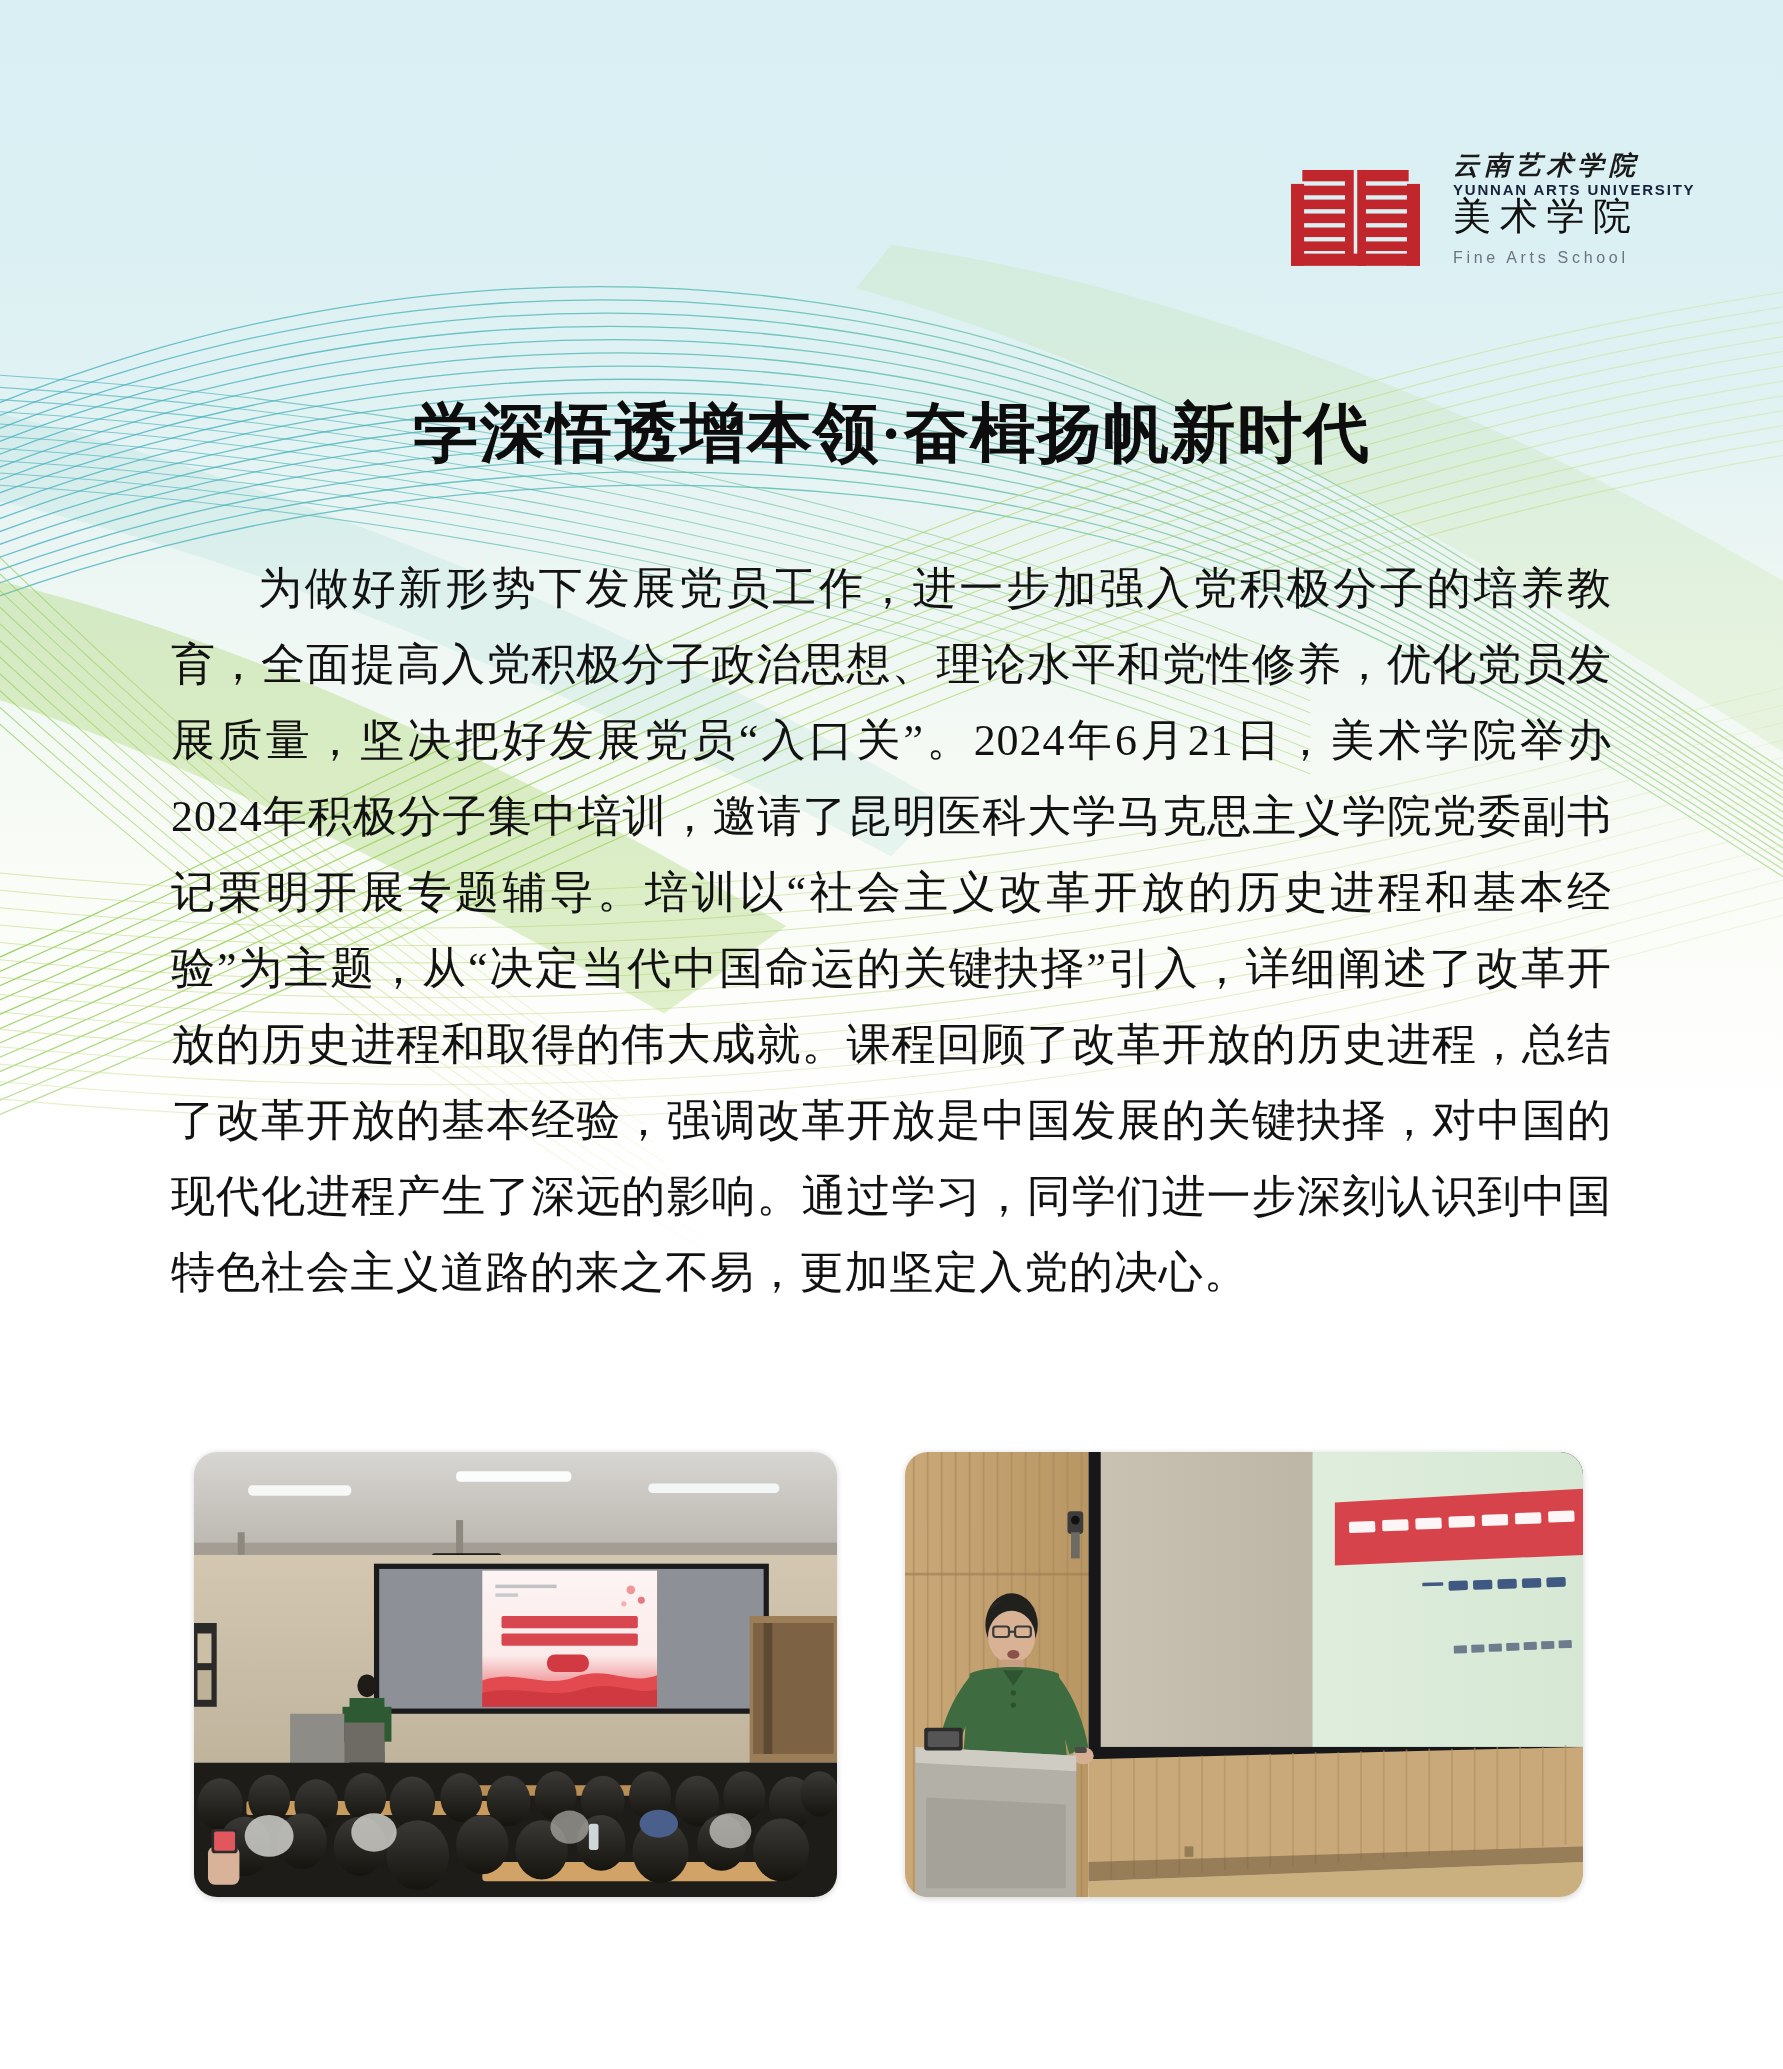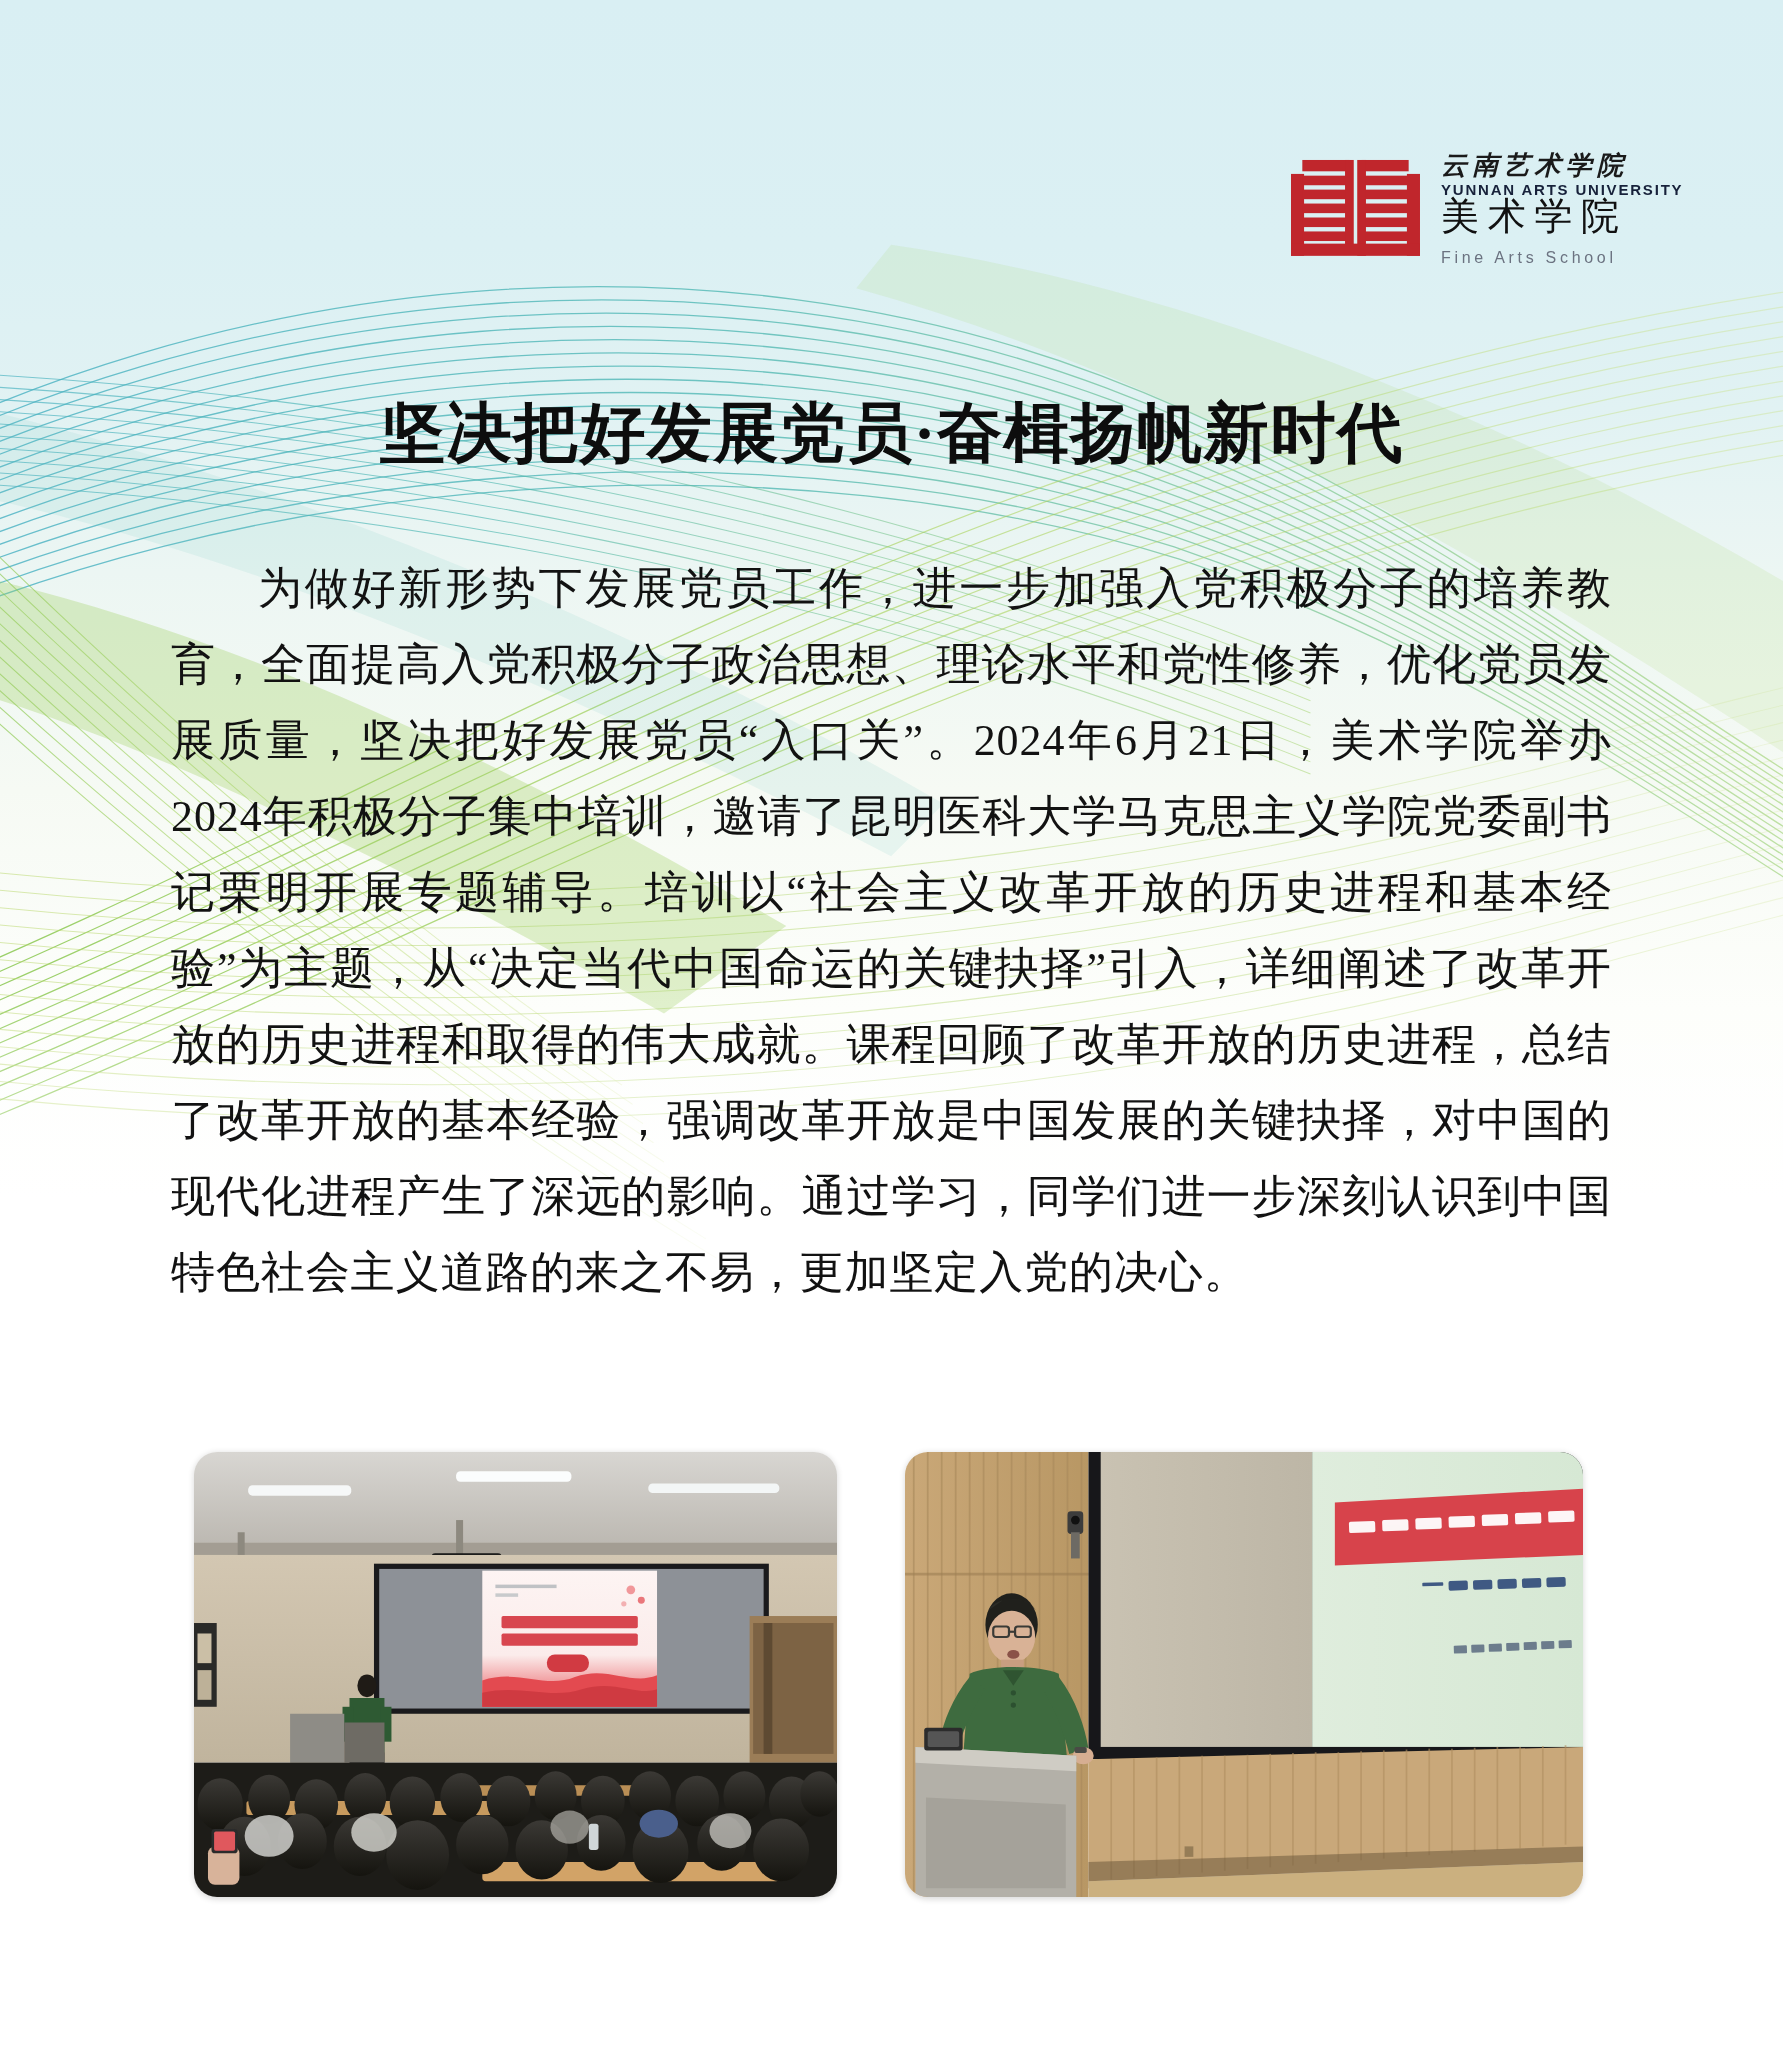--- a/index.html
+++ b/index.html
@@ -42,22 +42,22 @@
     height: 1363px;
   }
   .bg-waves svg { display: block; }
 
   
   .logo-block {
     position: absolute;
     left: 1291px;
     top: 153px;
     display: flex;
-    align-items: flex-start;
-    gap: 21px;
+    align-items: flex-end;
+    gap: 33px;
   }
   .logo-mark {
     width: 129px;
     height: 103px;
     position: relative;
   }
   .logo-text {
     display: flex;
     flex-direction: column;
     justify-content: center;
@@ -304,21 +304,21 @@
       </svg>
     </div>
     <div class="logo-text">
       <div class="logo-cn-top">云南艺术学院</div>
       <div class="logo-en-top">YUNNAN ARTS UNIVERSITY</div>
       <div class="logo-cn-bottom">美术学院</div>
       <div class="logo-en-bottom">Fine Arts School</div>
     </div>
   </div>
 
-  <h1 class="poster-title">坚决把好发展党员·奋楫扬帆新时代</h1>
+  <h1 class="poster-title">学深悟透增本领·奋楫扬帆新时代</h1>
 
   <p class="poster-body">为做好新形势下发展党员工作，进一步加强入党积极分子的培养教育，全面提高入党积极分子政治思想、理论水平和党性修养，优化党员发展质量，坚决把好发展党员“入口关”。2024年6月21日，美术学院举办2024年积极分子集中培训，邀请了昆明医科大学马克思主义学院党委副书记栗明开展专题辅导。培训以“社会主义改革开放的历史进程和基本经验”为主题，从“决定当代中国命运的关键抉择”引入，详细阐述了改革开放的历史进程和取得的伟大成就。课程回顾了改革开放的历史进程，总结了改革开放的基本经验，强调改革开放是中国发展的关键抉择，对中国的现代化进程产生了深远的影响。通过学习，同学们进一步深刻认识到中国特色社会主义道路的来之不易，更加坚定入党的决心。</p>
 
   <div class="photo-row">
 
     <div class="photo photo-left">
       <svg viewBox="0 0 736 510" xmlns="http://www.w3.org/2000/svg" preserveAspectRatio="none">
         <defs>
           <linearGradient id="ceil" x1="0" y1="0" x2="0" y2="1">
             <stop offset="0%" stop-color="#d8d6d2"></stop>

